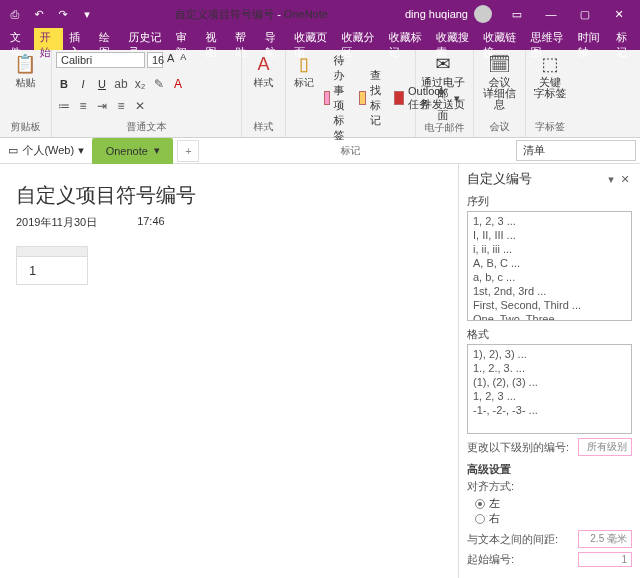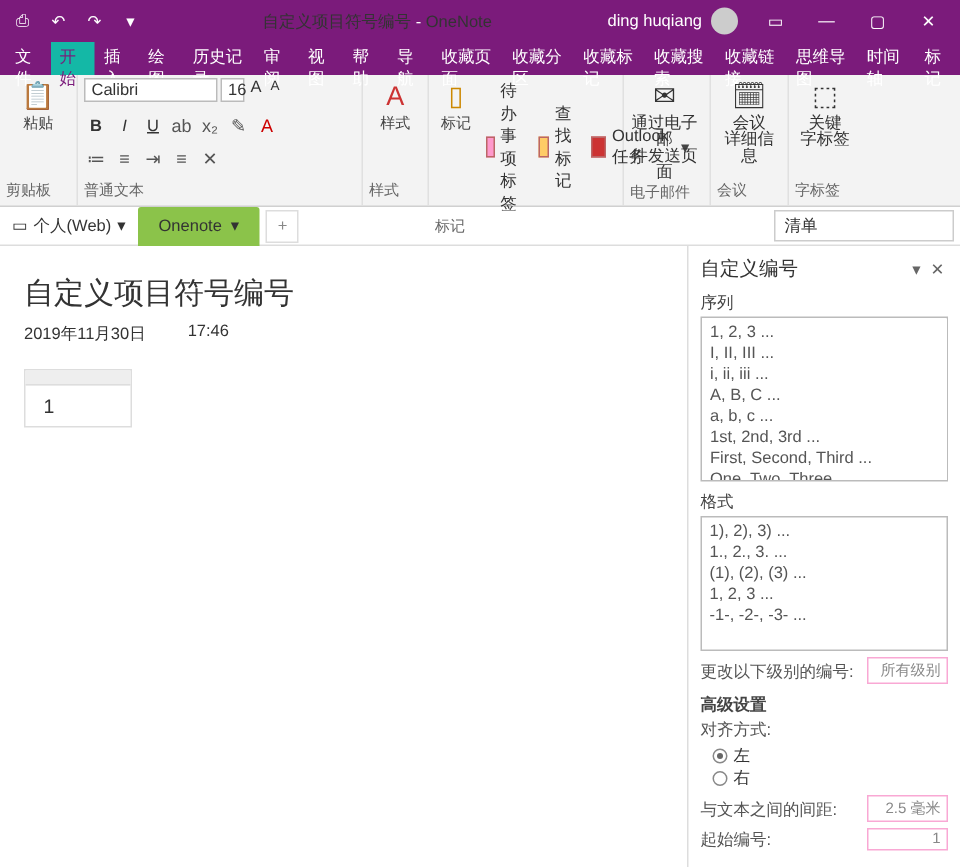--- a/index.html
+++ b/index.html
@@ -6,44 +6,44 @@
 body{width:640px;height:578px;background:#fff;overflow:hidden}
 .titlebar{height:28px;background:#7B1B7B;display:flex;align-items:center;color:#fff;padding:0 4px}
 .titlebar .qat{display:flex;gap:2px;align-items:center}
 .titlebar .qat span{width:22px;height:22px;display:flex;align-items:center;justify-content:center;color:#fff}
 .titlebar .title{flex:1;text-align:center;color:#fff;font-size:11px}
 .titlebar .user{color:#fff;margin-right:6px}
 .titlebar .avatar{width:18px;height:18px;border-radius:50%;background:#ccc;margin-right:8px}
 .titlebar .winbtn{width:34px;height:28px;display:flex;align-items:center;justify-content:center;color:#fff}
 .ribbon-tabs{height:22px;background:#7B1B7B;display:flex;padding-left:4px}
 .ribbon-tabs div{padding:2px 6px;color:#fff;font-size:11px}
-.ribbon-tabs .active{background:#14b8a6;color:#7B1B7B}
+.ribbon-tabs .active{background:#fde047;color:#7B1B7B}
 .ribbon{height:88px;background:#F3F3F3;border-bottom:1px solid #d0d0d0;display:flex}
 .rgroup{border-right:1px solid #e0e0e0;display:flex;flex-direction:column;padding:2px 4px}
 .rgroup .body{flex:1;display:flex;align-items:flex-start;gap:4px}
-.rgroup .lbl{text-align:left;font-size:10px;color:#666;padding-bottom:1px}
+.rgroup .lbl{text-align:center;font-size:10px;color:#666;padding-bottom:1px}
 .bigbtn{display:flex;flex-direction:column;align-items:center;width:46px;gap:1px}
 .bigbtn .ic{width:28px;height:24px;display:flex;align-items:center;justify-content:center;font-size:18px}
 .bigbtn .tx{font-size:10px;color:#444;text-align:center;line-height:11px}
 .fontrow{display:flex;gap:2px;margin-bottom:2px}
 .fontbox{border:1px solid #bbb;background:#fff;padding:1px 4px;font-size:11px}
 .iconrow{display:flex;gap:3px;margin-top:2px}
 .iconrow span{width:16px;height:16px;display:flex;align-items:center;justify-content:center;color:#555;font-size:12px}
 .smallbtn{display:flex;align-items:center;gap:4px;padding:1px 2px;font-size:11px;color:#444}
 .smallbtn .sic{width:14px;height:14px;background:#d88;border:1px solid #b66}
 .subtabs{height:26px;display:flex;align-items:center;border-bottom:1px solid #ddd}
 .nbbtn{display:flex;align-items:center;gap:4px;padding:0 8px;height:26px}
 .sectab{height:26px;display:flex;align-items:center;padding:0 14px;background:#8BC34A;color:#fff;border-top-left-radius:2px;border-top-right-radius:2px}
 .addt{width:22px;height:22px;display:flex;align-items:center;justify-content:center;color:#888;border:1px solid #ddd;margin-left:4px}
 .search{flex:1}
 .searchbox{border:1px solid #ccc;padding:2px 6px;color:#888;margin:0 4px;width:120px}
 .workspace{display:flex;height:414px}
 .page{flex:1;padding:18px 16px;position:relative;border-right:1px solid #e6e6e6}
 .ptitle{font-size:20px;color:#333;font-weight:300;margin-bottom:6px}
-.pmeta{display:flex;gap:28px;color:#888;font-size:10px;margin-bottom:16px}
+.pmeta{display:flex;gap:40px;color:#888;font-size:10px;margin-bottom:16px}
 .container{border:1px solid #ddd}
 .container .hdr{height:10px;background:#eee;border-bottom:1px solid #ddd}
 .container .cnt{padding:6px 12px;font-size:13px}
 .pagelist{width:56px;background:#F7F7F7;border-right:1px solid #e6e6e6;font-size:10px}
 .pagelist .add{background:#8BC34A;color:#fff;padding:4px 4px;text-align:left}
 .pagelist div{padding:3px 4px;color:#666}
 .pagelist .sel{background:#E6E6E6}
 .panel{position:absolute;right:0;top:164px;bottom:0;width:182px;background:#fff;border-left:1px solid #ddd;padding:6px 8px;overflow:hidden}
 .panel .ptl{display:flex;align-items:center;margin-bottom:4px}
 .panel .ptl .t{font-size:13px;color:#333;flex:1}

